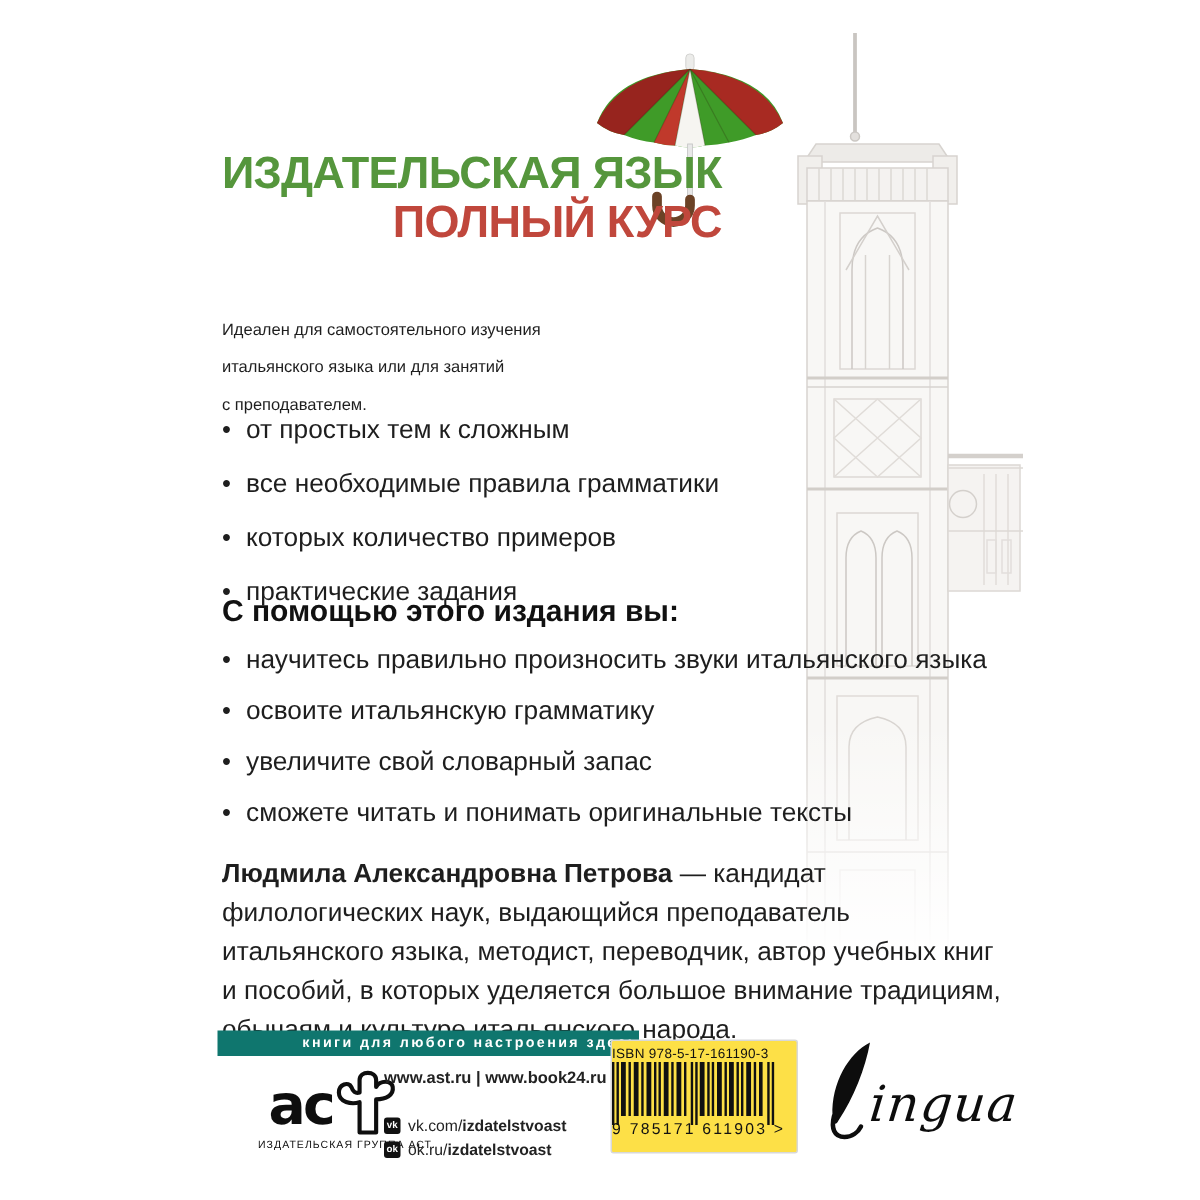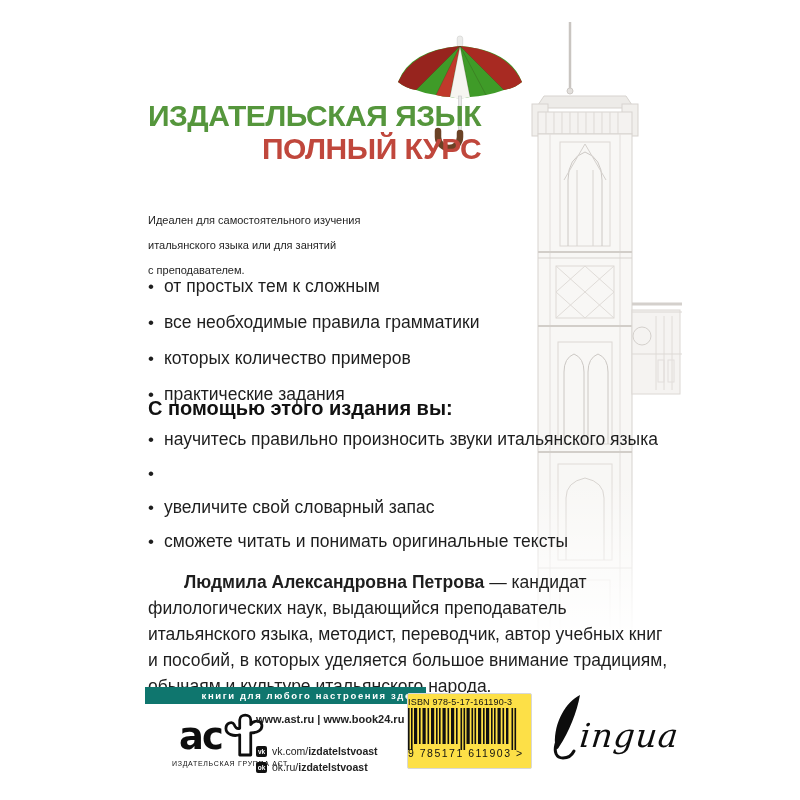--- a/index.html
+++ b/index.html
@@ -29,33 +29,33 @@
   .benefits{top:429px;}
   ul.blist li{display:flex;align-items:flex-start;font-size:17.5px;line-height:21px;
               white-space:nowrap;color:#1e1e1e;}
   .features li{margin-bottom:15px;}
   .benefits li{margin-bottom:13px;}
   .bullet{width:16px;flex:0 0 16px;font-size:17px;color:#1e1e1e;}
   .benefits-heading{position:absolute;left:148px;top:397px;z-index:3;
                     font-size:20px;font-weight:bold;color:#111;}
   .author{position:absolute;left:148px;top:551px;width:528px;z-index:3;
           font-size:17.5px;line-height:26px;color:#1e1e1e;}
-  .author b{font-weight:bold;margin-left:36px;}
+  .author b{font-weight:bold;}
 
   
   .tagline-bar{position:absolute;left:145px;top:687px;width:281px;height:17px;z-index:3;
                background:#0f766e;color:#fff;display:flex;align-items:center;justify-content:flex-end;
                font-size:9.5px;font-weight:bold;letter-spacing:1.6px;white-space:nowrap;}
   .ast-block{position:absolute;left:160px;top:706px;width:105px;z-index:3;margin-left:12px;}
   .ast-logo{display:block;margin:0 auto;}
   .publisher-caption{margin-top:2px;text-align:center;font-size:7px;letter-spacing:0.7px;
                      color:#111;white-space:nowrap;}
   .links{position:absolute;left:256px;top:713px;z-index:3;font-size:10.5px;color:#222;}
   .links .sites{font-weight:bold;font-size:11px;margin-bottom:20px;}
-  .link-row{display:flex;align-items:flex-end;margin-bottom:4px;}
+  .link-row{display:flex;align-items:flex-start;margin-bottom:4px;}
   .sq-icon{width:11px;height:11px;background:#111;border-radius:2px;color:#fff;font-size:6.5px;
            font-weight:bold;display:flex;align-items:center;justify-content:center;margin-right:5px;}
   .link-row b{font-weight:bold;}
 
   .barcode-box{position:absolute;left:407px;top:693px;width:123px;height:74px;z-index:3;
                background:#fde047;border:1px solid #d8d8d8;border-radius:2px;
                display:flex;flex-direction:column;align-items:flex-start;}
   .isbn{font-size:9px;color:#111;margin-top:3px;letter-spacing:0.2px;white-space:nowrap;}
   .bars{margin-top:1px;}
   .barcode-digits{font-size:10.5px;color:#111;letter-spacing:1.5px;margin-top:-3px;white-space:nowrap;}
@@ -193,20 +193,21 @@
   </ul>
 
   <div class="benefits-heading">С помощью этого издания вы:</div>
   <ul class="blist benefits">
     <li>
         <span class="bullet">•</span>
         <span>научитесь правильно произносить звуки итальянского языка</span>
       </li>
     <li>
         <span class="bullet">•</span>
+        <span>освоите итальянскую грамматику</span>
       </li>
     <li>
         <span class="bullet">•</span>
         <span>увеличите свой словарный запас</span>
       </li>
     <li>
         <span class="bullet">•</span>
         <span>сможете читать и понимать оригинальные тексты</span>
       </li>
   </ul>

